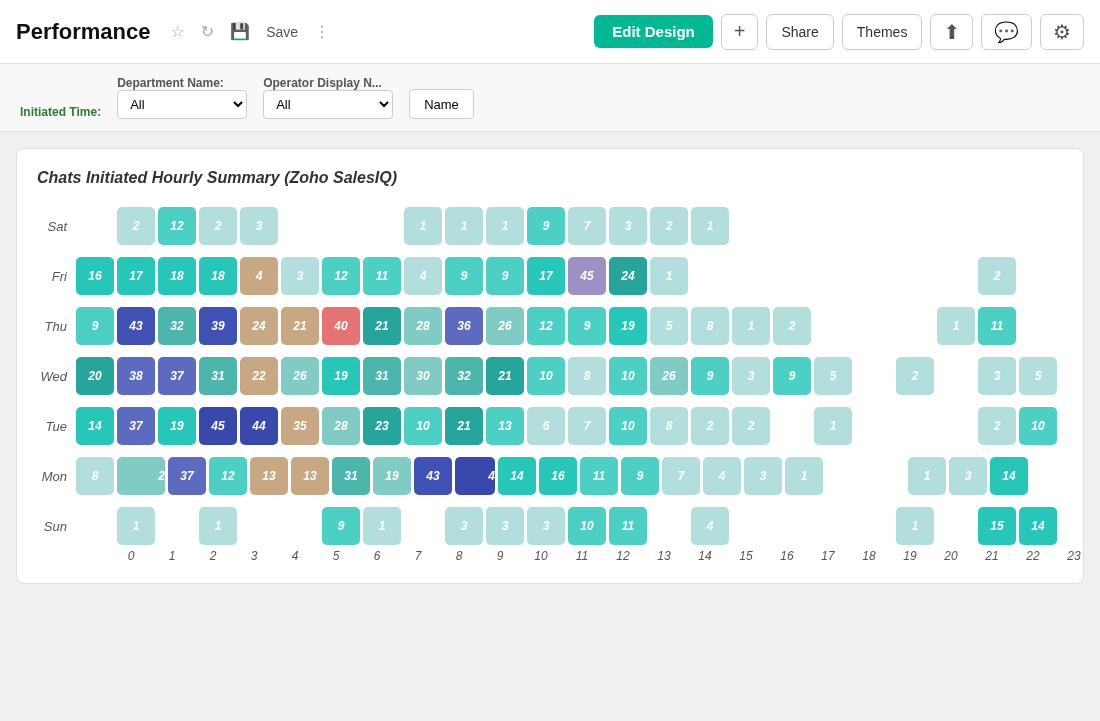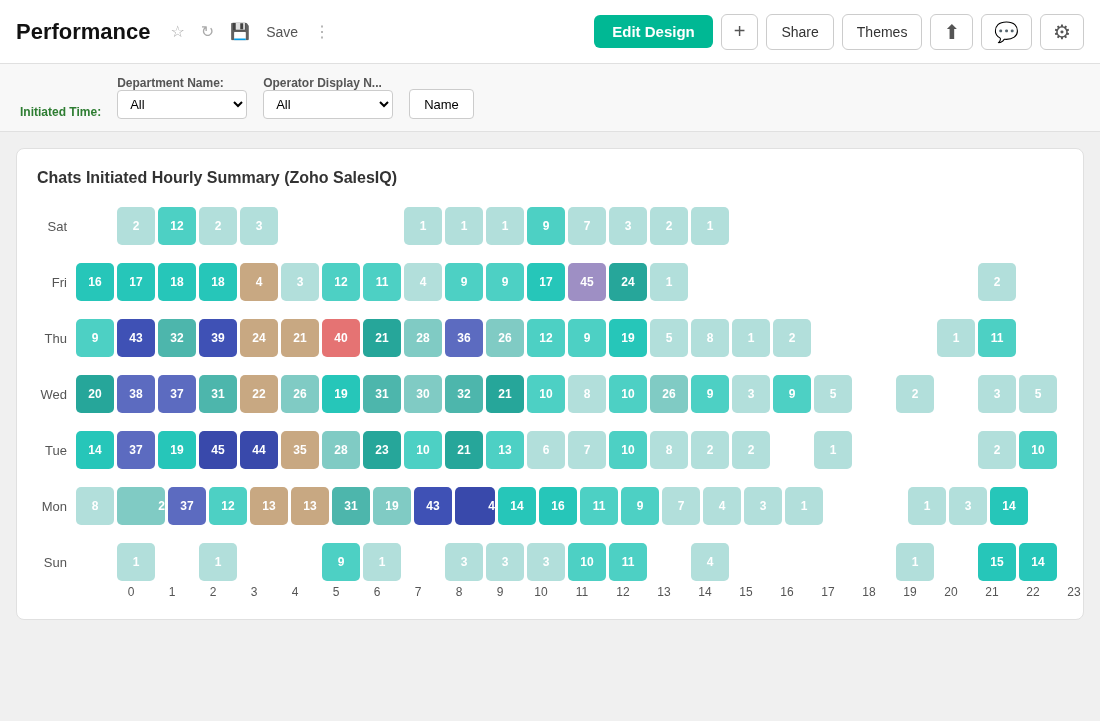--- a/index.html
+++ b/index.html
@@ -13,27 +13,27 @@
     .btn-icon { background: #fff; border: 1px solid #ccc; border-radius: 6px; padding: 6px 12px; cursor: pointer; font-size: 20px; color: #555; height: 36px; display: flex; align-items: center; justify-content: center; }
     .btn-text { background: #fff; border: 1px solid #ccc; border-radius: 6px; padding: 6px 14px; cursor: pointer; font-size: 14px; color: #333; height: 36px; display: flex; align-items: center; }
 
     .filters { background: #f8f8f8; padding: 12px 20px; display: flex; align-items: flex-end; gap: 16px; border-bottom: 1px solid #e0e0e0; }
     .filter-group { display: flex; flex-direction: column; }
     .filter-label { font-size: 12px; color: #2e7d32; font-weight: 600; }
     .filter-select { border: 1px solid #ccc; border-radius: 4px; padding: 5px 8px; font-size: 13px; background: #fff; cursor: pointer; min-width: 130px; }
     .btn-reset { background: #fff; border: 1px solid #ccc; border-radius: 4px; padding: 5px 14px; font-size: 13px; cursor: pointer; height: 30px; }
 
     .main { padding: 16px; }
-    .chart-card { background: #fff; border-radius: 8px; border: 1px solid #e0e0e0; padding: 20px; }
+    .chart-card { background: #fff; border-radius: 8px; border: 1px solid #e0e0e0; padding: 20px; font-style: italic; }
     .chart-title { font-size: 16px; font-weight: 700; margin-bottom: 20px; }
 
     .heatmap-container { display: flex; gap: 12px; }
     .heatmap-main { flex: 1; overflow: visible; }
     
-    .grid-area { display: flex; flex-direction: column; gap: 18px; }
+    .grid-area { display: flex; flex-direction: column; gap: 12px; }
     .heatmap-row { display: flex; gap: 3px; align-items: center; }
     .hm-row-label { width: 36px; text-align: right; font-size: 13px; color: #555; flex-shrink: 0; padding-right: 6px; }
     .hm-cell { width: 38px; height: 38px; border-radius: 5px; display: flex; align-items: center; justify-content: center; font-size: 12px; font-weight: 600; color: #fff; flex-shrink: 0; }
     .hm-cell.empty { background: transparent; color: transparent; }
 
     .x-axis { display: flex; gap: 3px; margin-top: 4px; padding-left: 36px; }
     .x-label { width: 38px; text-align: center; font-size: 12px; color: #555; flex-shrink: 0; }
   </style>
 </head>
 <body>

